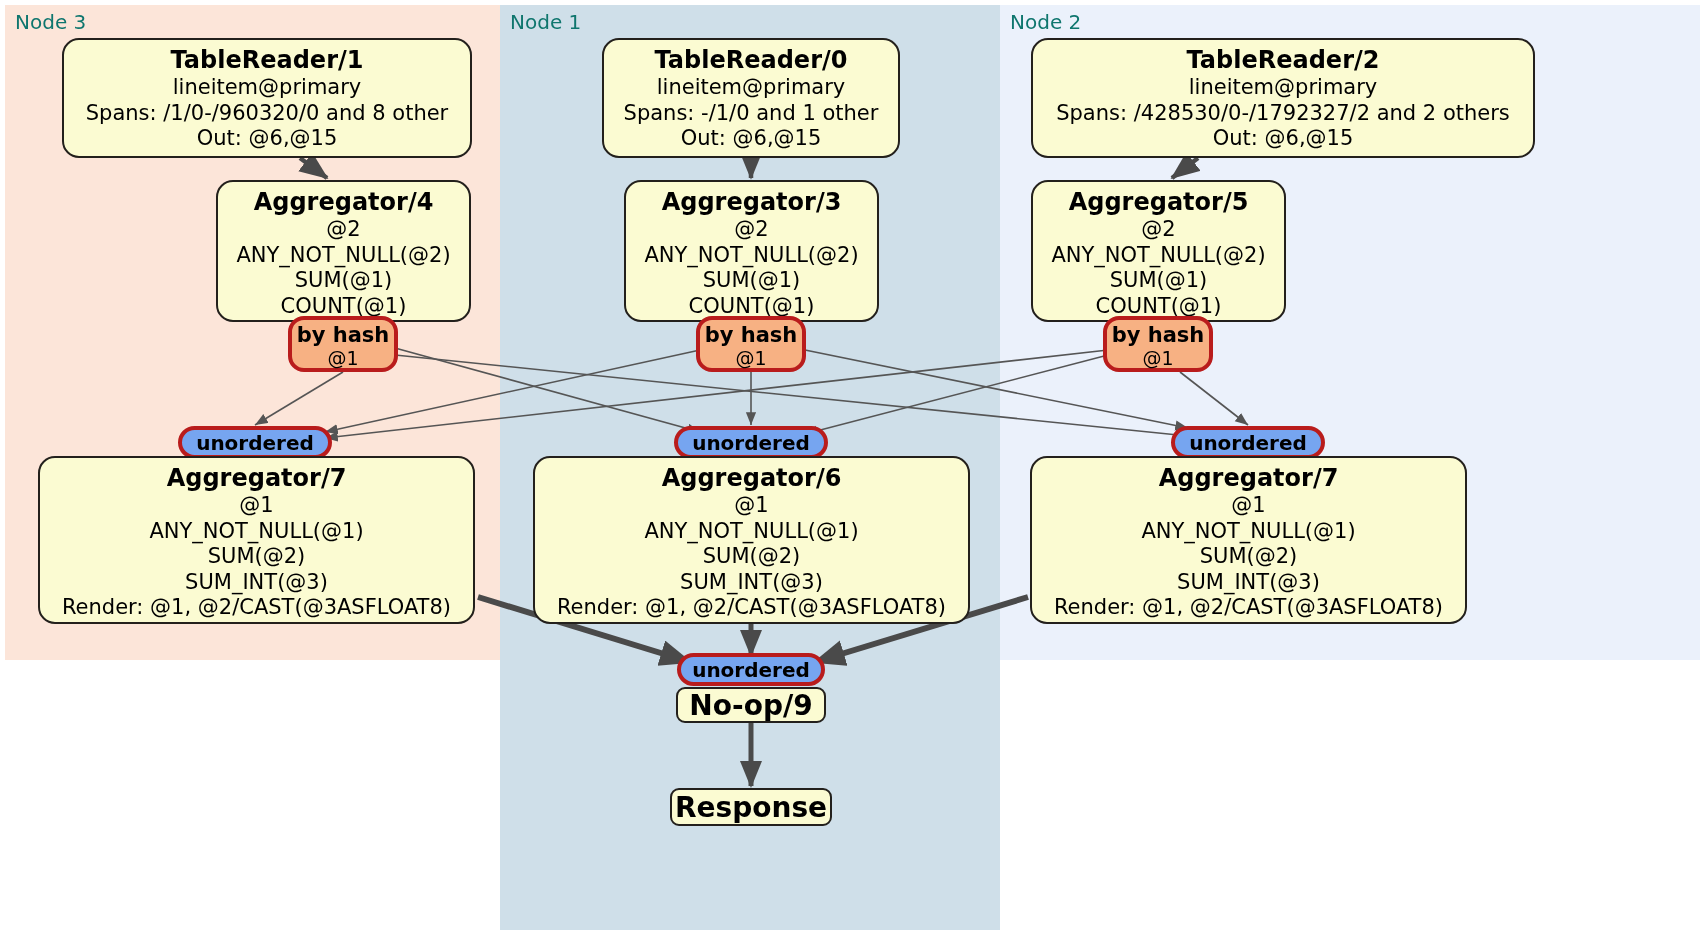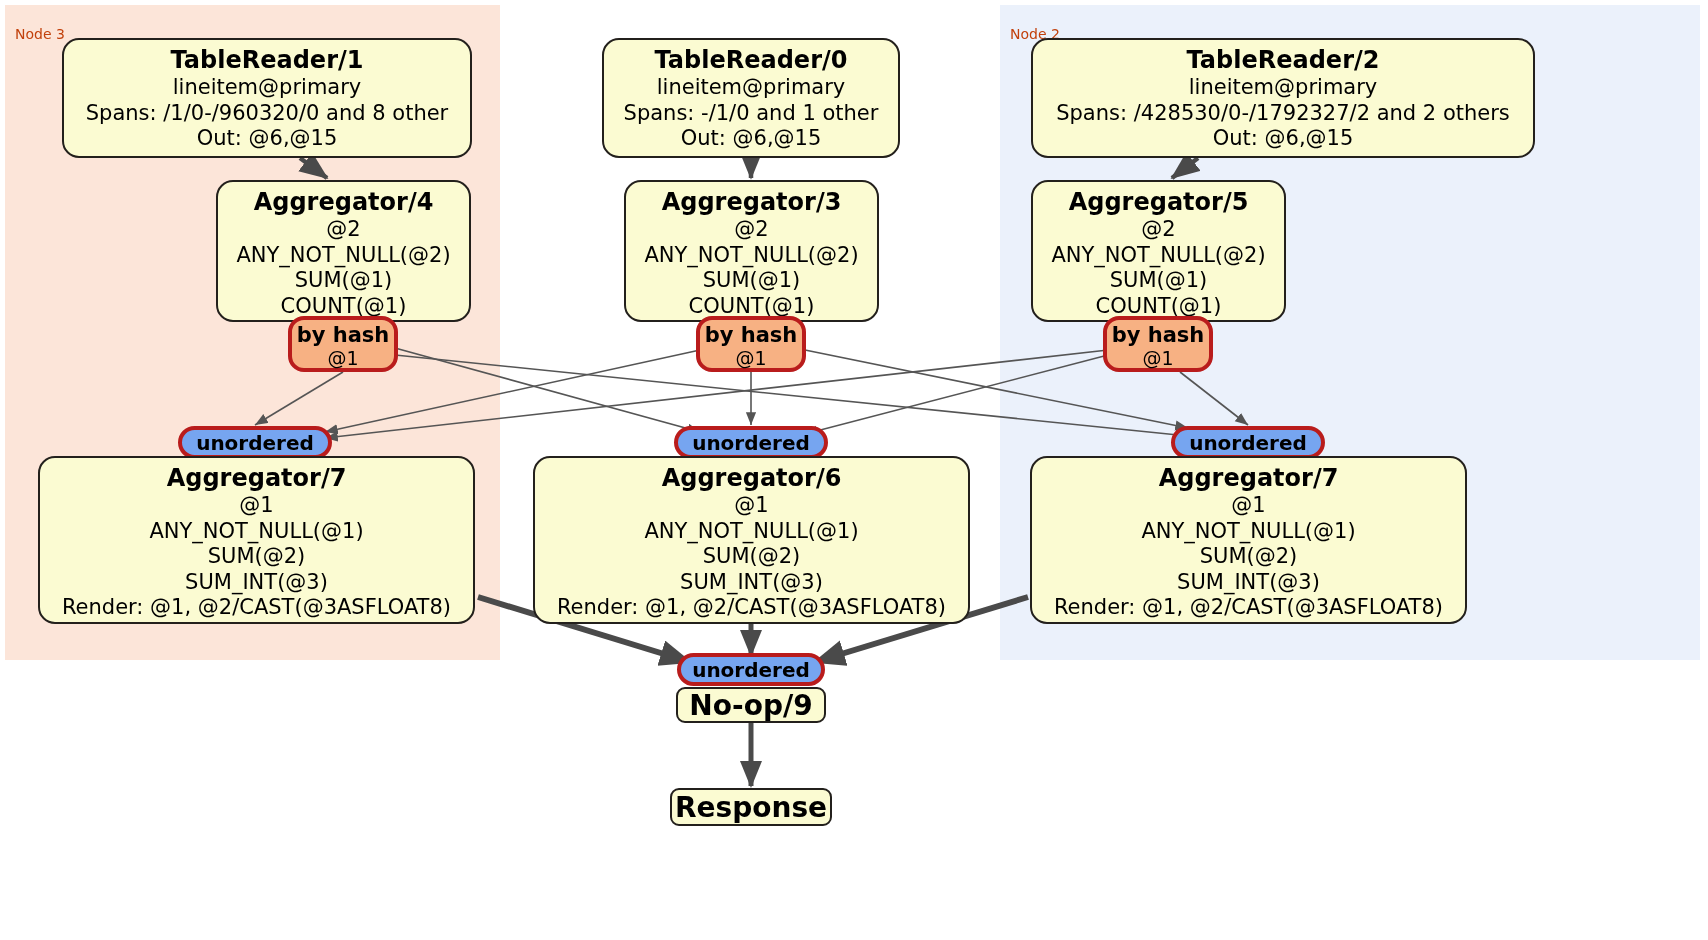--- a/index.html
+++ b/index.html
@@ -17,24 +17,24 @@
     overflow: hidden;
     background: #ffffff;
   }
   
   .node-panel {
     position: absolute;
     box-sizing: border-box;
   }
   .node-label {
     position: absolute;
-    top: 22px;
+    top: 6px;
     left: 10px;
-    font-size: 14px;
-    color: #c2410c;
+    font-size: 20px;
+    color: #0f766e;
     line-height: 1.1;
     white-space: nowrap;
   }
   
   #edges {
     position: absolute;
     left: 0;
     top: 0;
     width: 1708px;
     height: 940px;
@@ -118,20 +118,23 @@
 </style>
 </head>
 <body>
 
 <div id="stage">
 
   <div class="node-panel" style="left:5px; top:5px; width:495px; height:655px; background:#fce5d9;">
     <div class="node-label">Node 3</div>
   </div>
 
+  <div class="node-panel" style="left:500px; top:5px; width:500px; height:925px; background:#cfdfe9;">
+    <div class="node-label">Node 1</div>
+  </div>
 
   <div class="node-panel" style="left:1000px; top:5px; width:700px; height:655px; background:#ebf1fb;">
     <div class="node-label">Node 2</div>
   </div>
 
   <svg id="edges" viewBox="0 0 1708 940">
     <defs>
       <marker id="arrowThin" markerWidth="9" markerHeight="9" refX="8" refY="3.2" orient="auto" markerUnits="strokeWidth">
         <path d="M0,0 L8,3.2 L0,6.4 z" fill="#555555"></path>
       </marker>

